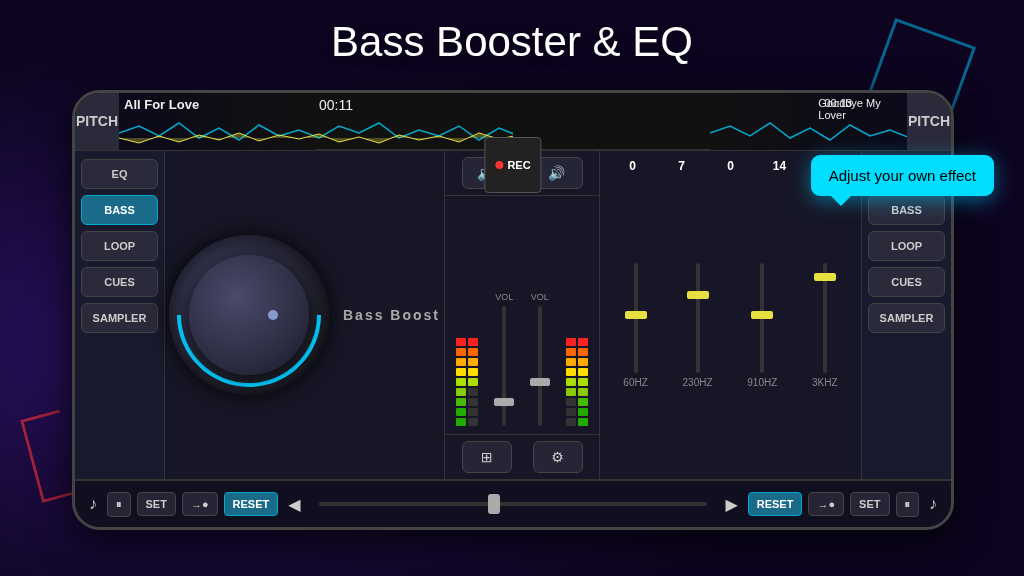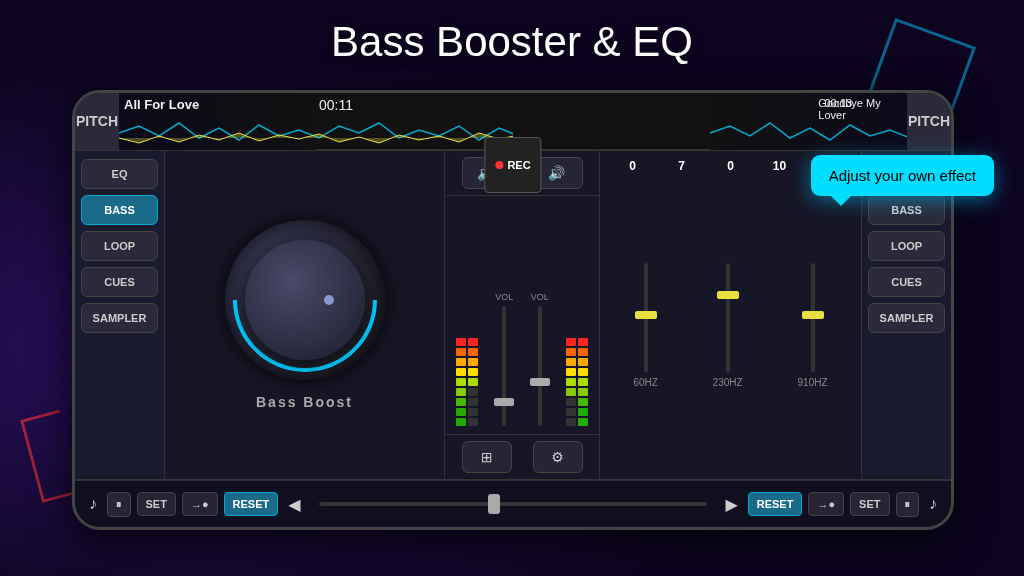--- a/index.html
+++ b/index.html
@@ -199,21 +199,21 @@
       background: #1a6a8a;
       border-color: #00aacc;
       color: #fff;
     }
 
     
     .center-area {
       width: 280px;
       background: #161626;
       display: flex;
-      flex-direction: column;
+      flex-direction: row;
       align-items: center;
       justify-content: center;
       gap: 14px;
       border-right: 1px solid #333;
     }
     .knob-container {
       width: 160px;
       height: 160px;
       position: relative;
     }
@@ -631,21 +631,21 @@
         <button class="mixer-icon-btn-sm">⊞</button>
         <button class="mixer-icon-btn-sm">⚙</button>
       </div>
     </div>
 
     <div class="eq-area">
       <div class="eq-values">
         <span class="eq-val">0</span>
         <span class="eq-val">7</span>
         <span class="eq-val">0</span>
-        <span class="eq-val">10</span>
+        <span class="eq-val">14</span>
         <span class="eq-val">0</span>
       </div>
       <div class="eq-faders">
 
         <div class="eq-fader-col">
           <div class="eq-fader-track">
             <div class="eq-fader-handle" style="top: 48px;"></div>
           </div>
           <span class="eq-freq-label">60HZ</span>
         </div>
@@ -657,20 +657,26 @@
           <span class="eq-freq-label">230HZ</span>
         </div>
 
         <div class="eq-fader-col">
           <div class="eq-fader-track">
             <div class="eq-fader-handle" style="top: 48px;"></div>
           </div>
           <span class="eq-freq-label">910HZ</span>
         </div>
 
+        <div class="eq-fader-col">
+          <div class="eq-fader-track">
+            <div class="eq-fader-handle" style="top: 10px;"></div>
+          </div>
+          <span class="eq-freq-label">3KHZ</span>
+        </div>
 
       </div>
     </div>
 
     <div class="right-panel">
       <button class="panel-btn active">EQ</button>
       <button class="panel-btn">BASS</button>
       <button class="panel-btn">LOOP</button>
       <button class="panel-btn">CUES</button>
       <button class="panel-btn">SAMPLER</button>

